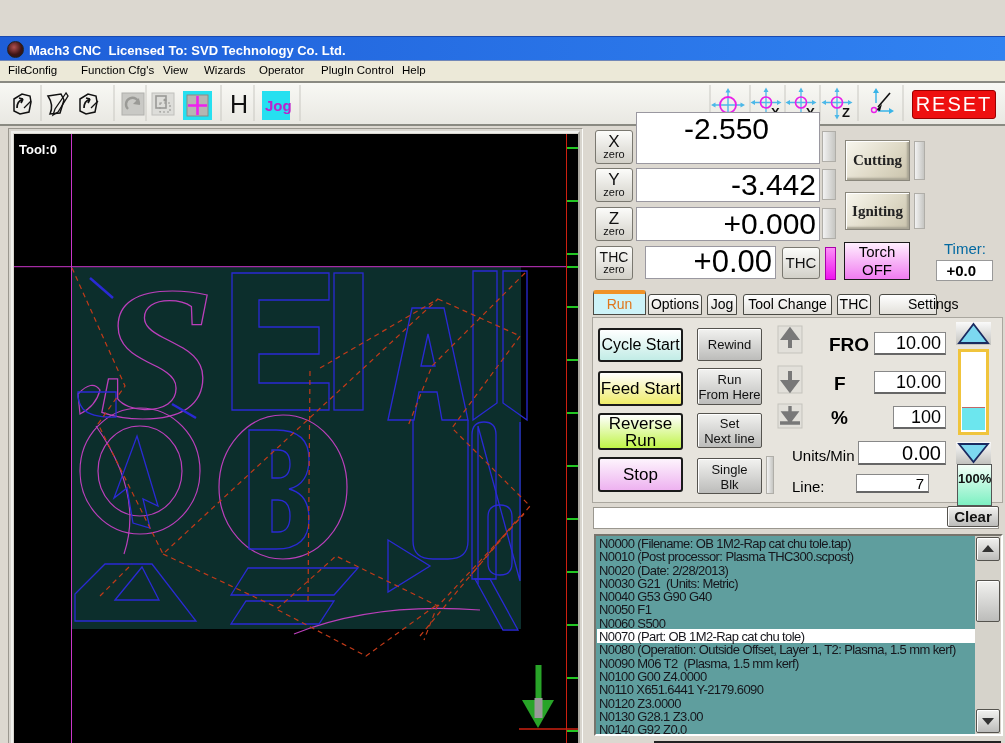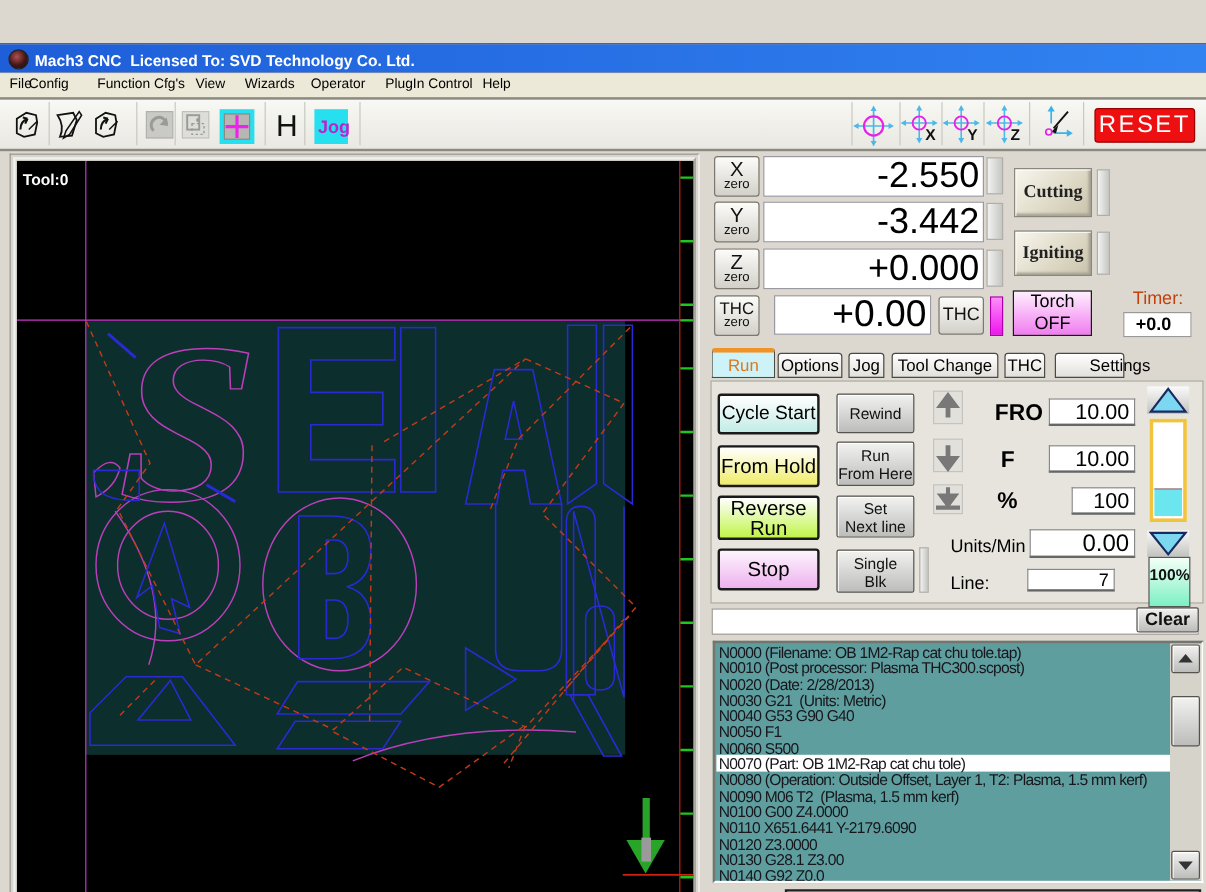--- a/index.html
+++ b/index.html
@@ -205,21 +205,21 @@
 <path d="M406 502 L506 382"></path>
 <path d="M264 476 L352 522 L424 470 L410 506"></path>
 <path d="M86 462 L118 430"></path>
 </g>
 </svg>
 
 <div class="abs drobtn" style="left:595px;top:94px;width:38px;height:34px;">
       <div style="font-size:17px;line-height:15px;margin-top:3px">X</div>
       <div style="font-size:11px;line-height:11px">zero</div>
     </div>
-<div class="abs dro" style="left:636px;top:94px;width:184px;height:34px;line-height:32px;">-2.550</div>
+<div class="abs dro" style="left:636px;top:76px;width:184px;height:52px;line-height:32px;text-align:center;">-2.550</div>
 <div class="abs led" style="left:822px;top:95px;width:14px;height:31px;"></div>
 <div class="abs drobtn" style="left:595px;top:132px;width:38px;height:34px;">
       <div style="font-size:17px;line-height:15px;margin-top:3px">Y</div>
       <div style="font-size:11px;line-height:11px">zero</div>
     </div>
 <div class="abs dro" style="left:636px;top:132px;width:184px;height:34px;line-height:32px;">-3.442</div>
 <div class="abs led" style="left:822px;top:133px;width:14px;height:31px;"></div>
 <div class="abs drobtn" style="left:595px;top:171px;width:38px;height:34px;">
       <div style="font-size:17px;line-height:15px;margin-top:3px">Z</div>
       <div style="font-size:11px;line-height:11px">zero</div>
@@ -232,34 +232,34 @@
     </div>
 <div class="abs dro" style="left:645px;top:210px;width:131px;height:33px;line-height:30px;font-size:31px;">+0.00</div>
 <div class="abs drobtn" style="left:782px;top:211px;width:38px;height:32px;font-size:15px;line-height:30px;">THC</div>
 <div class="abs" style="left:825px;top:211px;width:11px;height:33px;background:linear-gradient(#fc8ef8,#ef14ef);border:1px solid #a0a;"></div>
 
 <div class="abs beige" style="left:845px;top:104px;width:65px;height:41px;font-size:15px;line-height:39px;">Cutting</div>
 <div class="abs led" style="left:914px;top:105px;width:11px;height:39px;"></div>
 <div class="abs beige" style="left:845px;top:156px;width:65px;height:38px;font-size:15px;line-height:36px;">Igniting</div>
 <div class="abs led" style="left:914px;top:157px;width:11px;height:36px;"></div>
 <div class="abs" style="left:844px;top:206px;width:66px;height:38px;background:linear-gradient(#ffeffe,#f07cf0);border:1px solid #1a1a1a;text-align:center;font-size:15px;line-height:18px;color:#000;">Torch<br>OFF</div>
-<div class="abs" style="left:944px;top:204px;font-size:15px;color:#c2410c;">Timer:</div>
+<div class="abs" style="left:944px;top:204px;font-size:15px;color:#0369a1;">Timer:</div>
 <div class="abs" style="left:936px;top:224px;width:57px;height:21px;background:#fff;border:1px solid #999;font-size:15px;font-weight:bold;text-align:right;line-height:19px;padding-right:16px;color:#000;">+0.0</div>
 
 <div class="tab" style="left:593px;width:53px;top:254px;height:25px;background:#cdf3f8;border-top:4px solid #f09226;color:#e0761c;line-height:20px;">Run</div>
 <div class="tab" style="left:648px;width:54px;line-height:19px;">Options</div>
 <div class="tab" style="left:707px;width:30px;line-height:19px;">Jog</div>
 <div class="tab" style="left:743px;width:89px;line-height:19px;">Tool Change</div>
 <div class="tab" style="left:837px;width:34px;line-height:19px;">THC</div>
 <div class="tab" style="left:879px;width:58px;line-height:19px;padding-left:28px;">Settings</div>
 
 <div class="abs" style="left:592px;top:281px;width:411px;height:186px;border:1px solid #aaa79f;background:#e7e4dd;"></div>
 
 <div class="abs cbtn" style="left:598px;top:292px;width:85px;height:34px;background:linear-gradient(#ffffff,#c2ece6);font-size:16px;line-height:30px;">Cycle Start</div>
-<div class="abs cbtn" style="left:598px;top:335px;width:85px;height:35px;background:linear-gradient(#ffffff,#efec68);font-size:17px;line-height:31px;">From Hold</div>
+<div class="abs cbtn" style="left:598px;top:335px;width:85px;height:35px;background:linear-gradient(#ffffff,#efec68);font-size:17px;line-height:31px;">Feed Start</div>
 <div class="abs cbtn" style="left:598px;top:377px;width:85px;height:37px;background:linear-gradient(#ffffff,#c0f448);font-size:17px;line-height:17px;padding-top:0px;">Reverse<br>Run</div>
 <div class="abs cbtn" style="left:598px;top:421px;width:85px;height:35px;background:linear-gradient(#fdf4fd,#eeb2f0);font-size:17px;line-height:31px;">Stop</div>
 
 <div class="abs gbtn" style="left:697px;top:292px;width:65px;height:33px;font-size:13px;line-height:31px;">Rewind</div>
 <div class="abs gbtn" style="left:697px;top:332px;width:65px;height:37px;font-size:13px;line-height:15px;padding-top:3px;">Run<br>From Here</div>
 <div class="abs gbtn" style="left:697px;top:377px;width:65px;height:35px;font-size:13px;line-height:15px;padding-top:2px;">Set<br>Next line</div>
 <div class="abs gbtn" style="left:697px;top:422px;width:65px;height:36px;font-size:13px;line-height:15px;padding-top:3px;">Single<br>Blk</div>
 <div class="abs led" style="left:766px;top:420px;width:8px;height:38px;"></div>
 
 <svg class="abs" style="left:775px;top:288px" width="32" height="110" viewBox="0 0 32 110">

